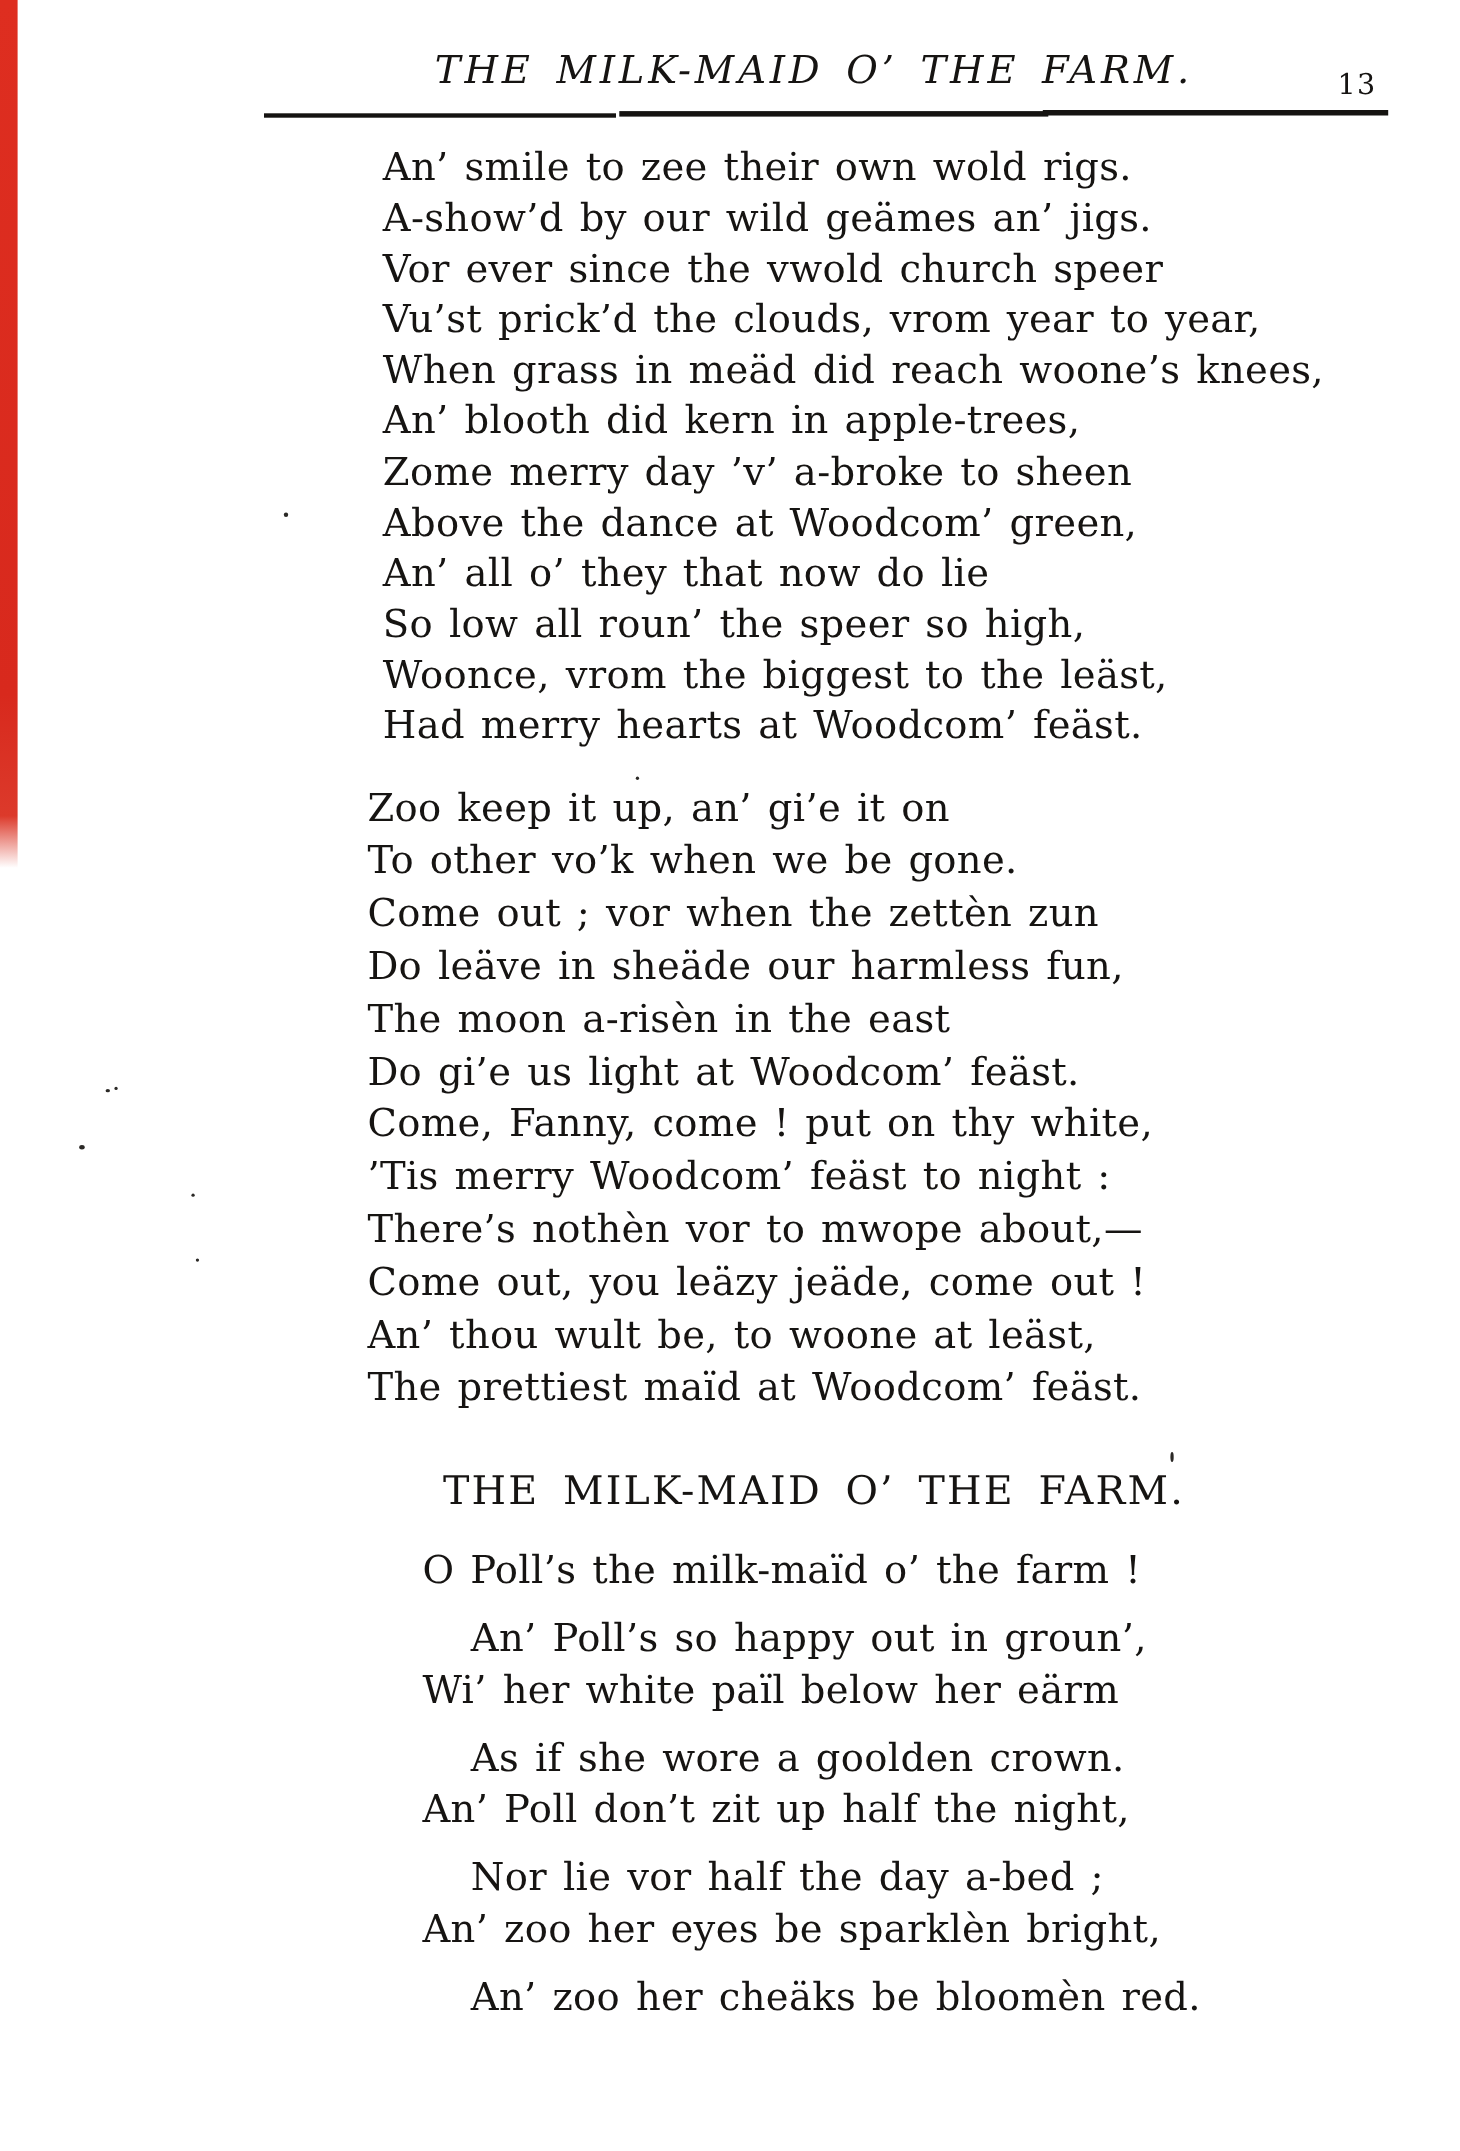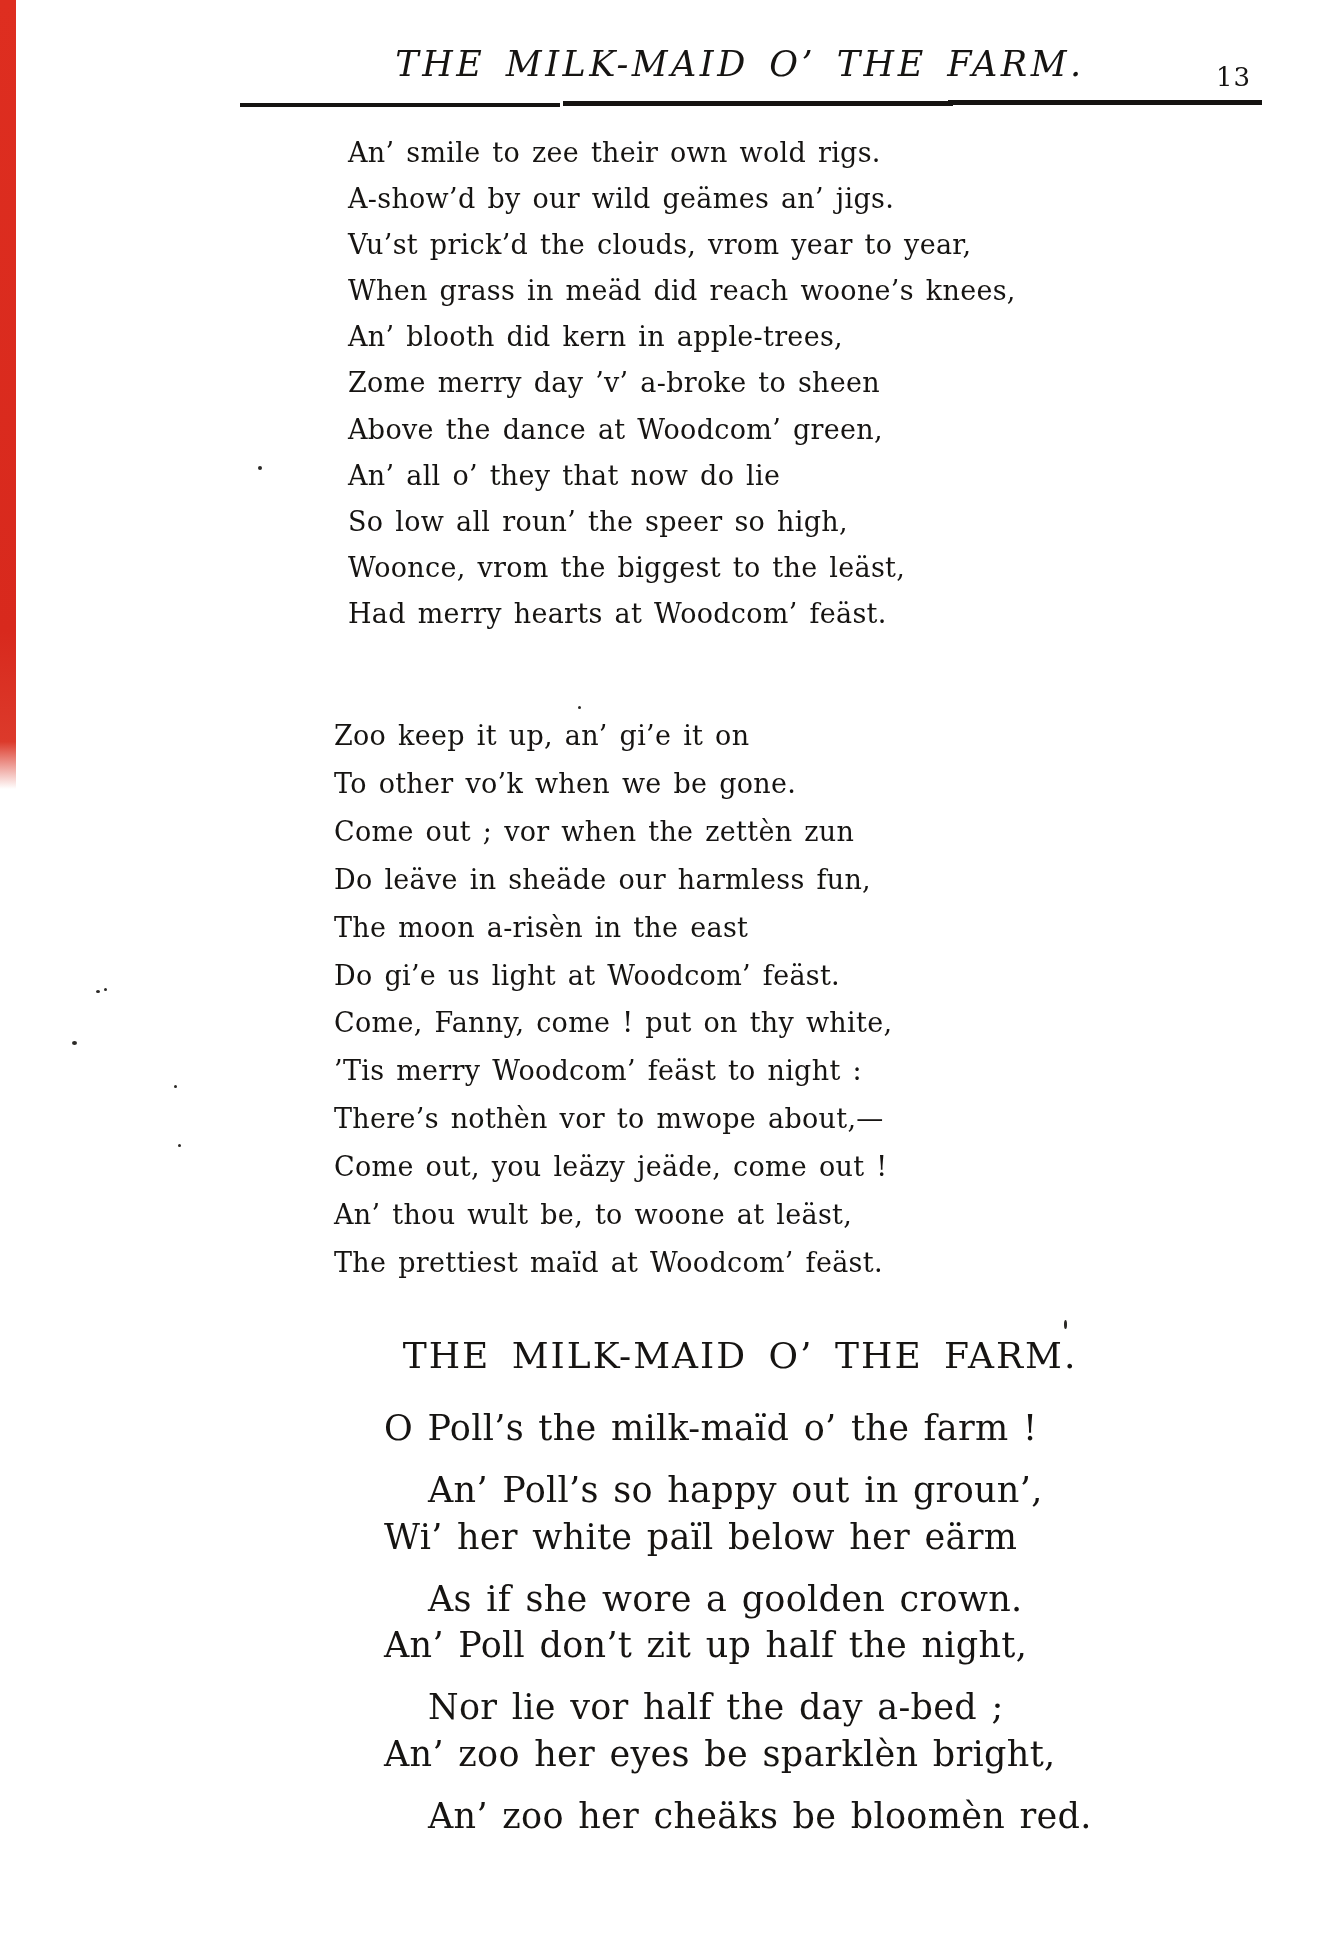--- a/index.html
+++ b/index.html
@@ -25,21 +25,21 @@
   .page-number{
     position:absolute;top:58px;left:1216px;
     font-size:26px;line-height:38px;letter-spacing:1px;
   }
   .head-rule{position:absolute;background:#151311;}
   .rule-a{left:240px;top:103px;width:320px;height:4px;}
   .rule-b{left:563px;top:101px;width:390px;height:5px;}
   .rule-c{left:948px;top:100px;width:314px;height:5px;}
   .stanza{
     position:absolute;white-space:nowrap;
-    font-size:27px;letter-spacing:0.3px;word-spacing:3px;
+    font-size:35px;letter-spacing:0.3px;word-spacing:3px;
   }
   .stanza-1{left:348px;top:130px;line-height:46.1px;}
   .stanza-2{left:334px;top:712px;line-height:47.9px;}
   .poem-title{
     position:absolute;top:1334px;left:240px;width:1000px;
     text-align:center;font-size:36px;line-height:44px;
     letter-spacing:2px;word-spacing:8px;white-space:nowrap;
   }
   .quatrain{
     position:absolute;white-space:nowrap;
@@ -61,20 +61,21 @@
 
   <div class="page-number">13</div>
 
   <div class="head-rule rule-a"></div>
   <div class="head-rule rule-b"></div>
   <div class="head-rule rule-c"></div>
 
   <div class="stanza stanza-1">
       <div class="pline">An’ smile to zee their own wold rigs.</div>
       <div class="pline">A-show’d by our wild geämes an’ jigs.</div>
+      <div class="pline">Vor ever since the vwold church speer</div>
       <div class="pline">Vu’st prick’d the clouds, vrom year to year,</div>
       <div class="pline">When grass in meäd did reach woone’s knees,</div>
       <div class="pline">An’ blooth did kern in apple-trees,</div>
       <div class="pline">Zome merry day ’v’ a-broke to sheen</div>
       <div class="pline">Above the dance at Woodcom’ green,</div>
       <div class="pline">An’ all o’ they that now do lie</div>
       <div class="pline">So low all roun’ the speer so high,</div>
       <div class="pline">Woonce, vrom the biggest to the leäst,</div>
       <div class="pline">Had merry hearts at Woodcom’ feäst.</div>
     </div>

